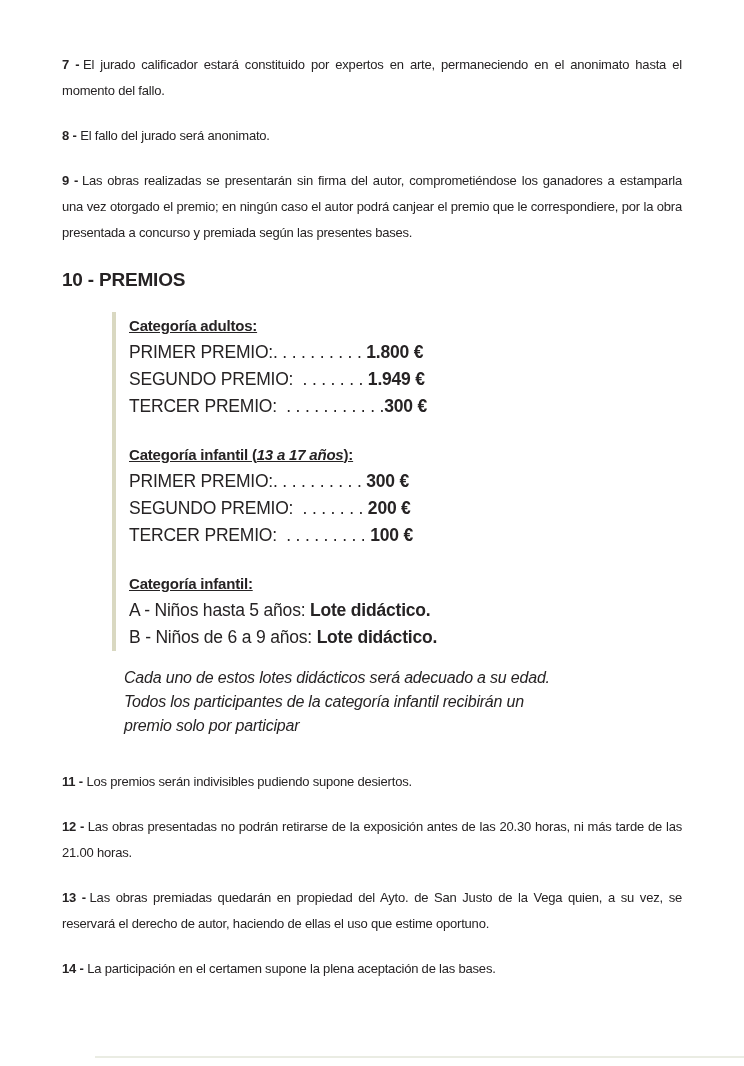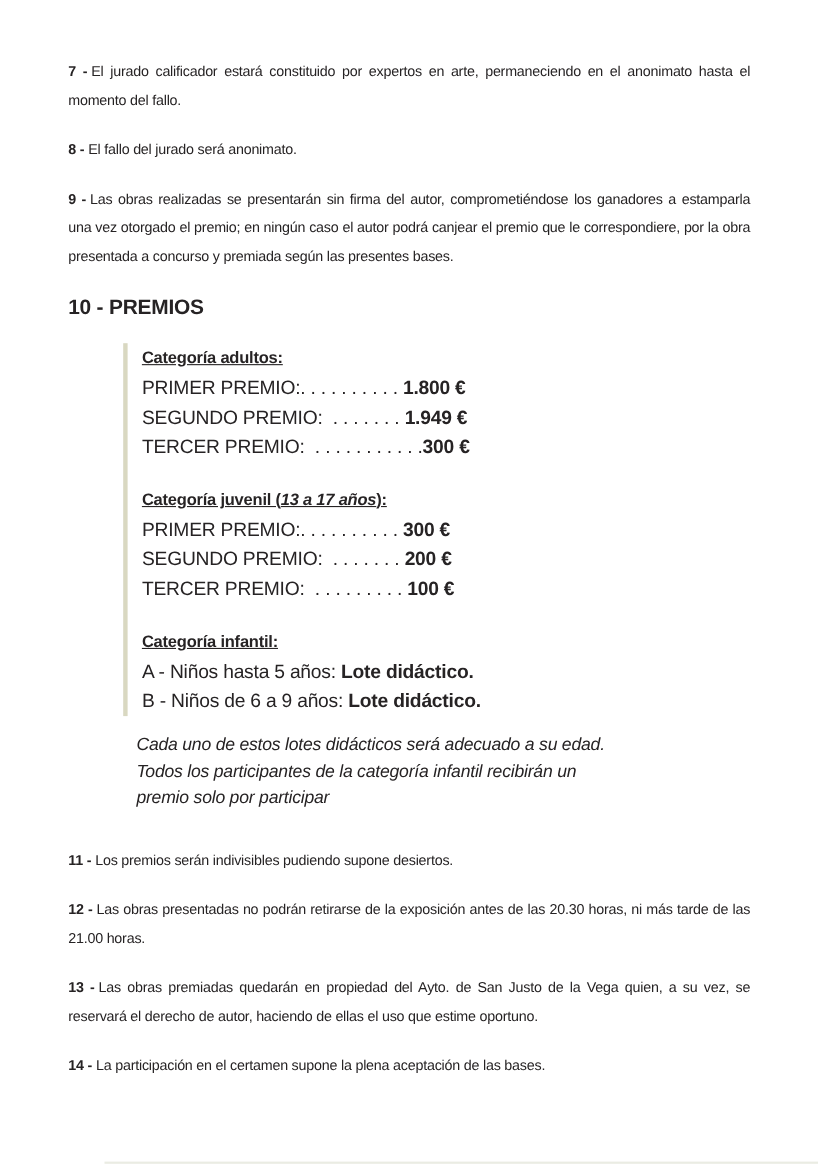--- a/index.html
+++ b/index.html
@@ -71,21 +71,21 @@
   <div class="premios-block">
 
     <div class="prize-group">
       <div class="group-title">Categoría adultos:</div>
       <div class="prize-line"><span>PRIMER PREMIO:</span><span class="dots">. . . . . . . . . . </span><span class="amount">1.800 €</span></div>
       <div class="prize-line"><span>SEGUNDO PREMIO:</span><span class="dots">  . . . . . . . </span><span class="amount">1.949 €</span></div>
       <div class="prize-line"><span>TERCER PREMIO:</span><span class="dots">  . . . . . . . . . . .</span><span class="amount">300 €</span></div>
     </div>
 
     <div class="prize-group">
-      <div class="group-title"><span>Categoría juvenil (</span><em>13 a 17 años</em><span>):</span></div>
+      <div class="group-title"><span>Categoría infantil (</span><em>13 a 17 años</em><span>):</span></div>
       <div class="prize-line"><span>PRIMER PREMIO:</span><span class="dots">. . . . . . . . . . </span><span class="amount">300 €</span></div>
       <div class="prize-line"><span>SEGUNDO PREMIO:</span><span class="dots">  . . . . . . . </span><span class="amount">200 €</span></div>
       <div class="prize-line"><span>TERCER PREMIO:</span><span class="dots">  . . . . . . . . . </span><span class="amount">100 €</span></div>
     </div>
 
     <div class="prize-group last">
       <div class="group-title">Categoría infantil:</div>
       <div class="prize-line"><span class="range">A - Niños hasta 5 años: </span><span class="prize-bold">Lote didáctico.</span></div>
       <div class="prize-line"><span class="range">B - Niños de 6 a 9 años: </span><span class="prize-bold">Lote didáctico.</span></div>
     </div>

